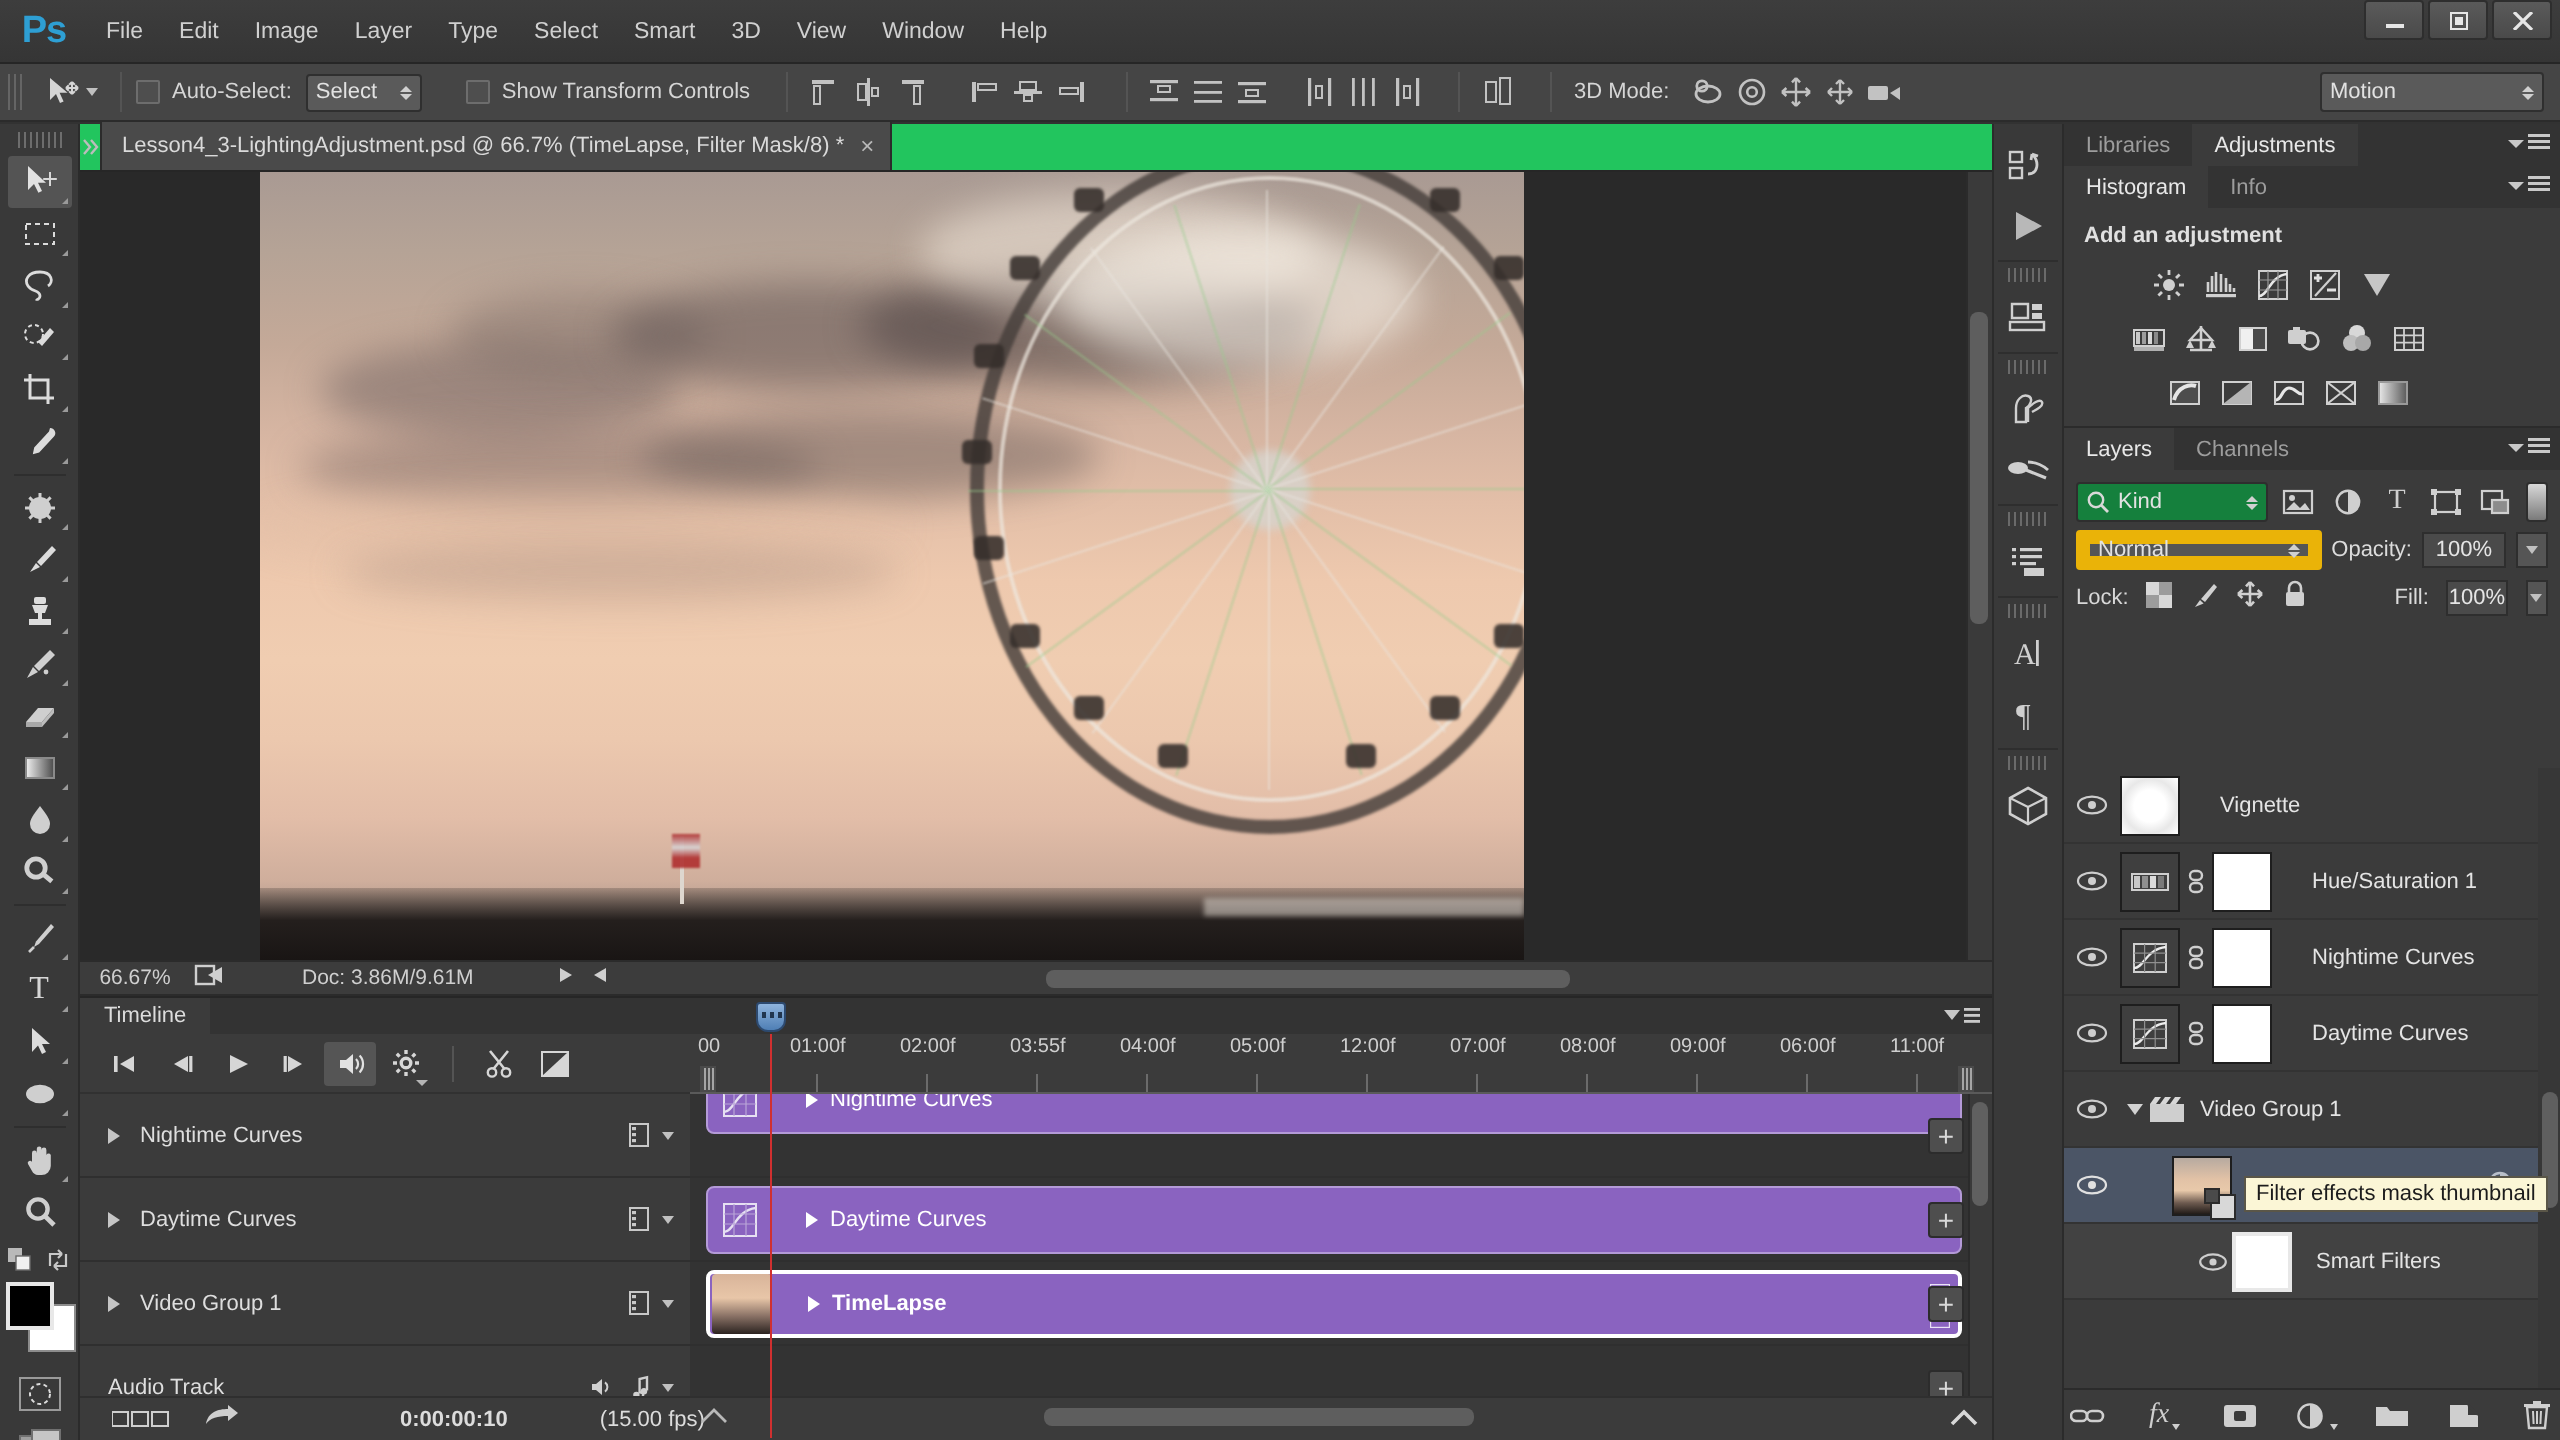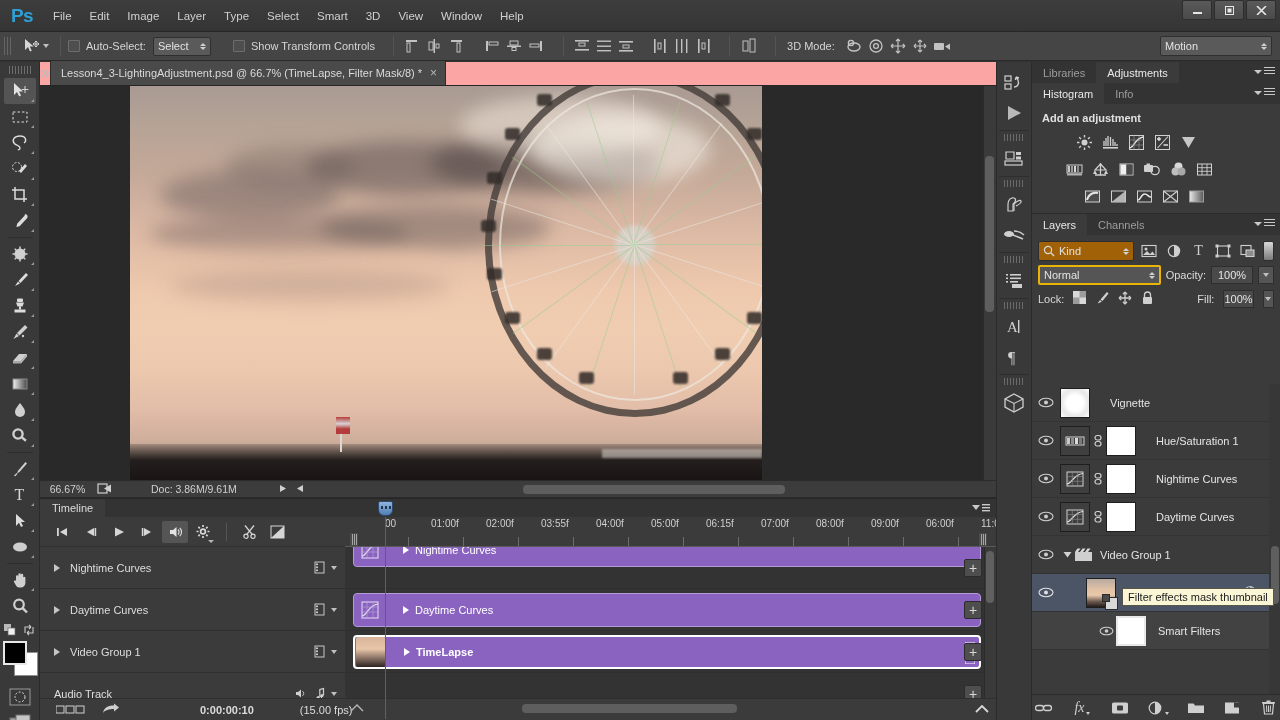--- a/index.html
+++ b/index.html
@@ -78,21 +78,21 @@
     display:flex;align-items:center;justify-content:center;
   }
   .tool.active { background:#545454; border-radius:2px; }
   .tool .tri { position:absolute; right:2px; bottom:2px; width:0;height:0;
     border-left:3px solid transparent;border-top:3px solid transparent;border-bottom:3px solid #9a9a9a;}
   .tb-div { width:26px;height:1px;background:#4d4d4d;margin:3px auto; border-bottom:1px solid #2e2e2e;}
 
   
   .tabstrip {
     position:absolute; top:62px; left:40px; width:956px; height:24px;
-    background:#fca5a5; border-bottom:1px solid #262626; display:flex; align-items:flex-end;
+    background:#22c55e; border-bottom:1px solid #262626; display:flex; align-items:flex-end;
   }
   .tabstrip .tsgrip { width:10px;height:24px;display:flex;align-items:center;justify-content:center;}
   .doctab {
     height:24px; background:#4a4a4a; display:flex; align-items:center; gap:8px;
     padding:0 8px 0 10px; border-right:1px solid #2b2b2b; border-left:1px solid #2b2b2b;
     font-size:11px; color:#dadada;
   }
   .tabclose { color:#b8b8b8; font-size:12px; line-height:1; }
 
   
@@ -152,21 +152,21 @@
   }
   .tl-tabrow{height:18px;background:#333;display:flex;align-items:flex-end;position:relative;}
   .tl-tab{height:18px;padding:0 12px;background:#3b3b3b;font-size:11px;color:#dcdcdc;
     display:flex;align-items:center;}
   .tl-menu{position:absolute;right:5px;top:4px;}
   .tl-toolrow{height:30px;display:flex;align-items:center;padding-left:10px;gap:2px;
     border-bottom:1px solid #313131;}
   .tbtn{width:26px;height:22px;display:flex;align-items:center;justify-content:center;}
   .tbtn.on{background:#555;border-radius:2px;}
   .tl-ruler{position:absolute;left:305px;right:0;top:18px;height:30px;}
-  .tl-ticklabels{position:relative;height:14px;font-size:10px;color:#cfcfcf;margin-left:36px;}
+  .tl-ticklabels{position:relative;height:14px;font-size:10px;color:#cfcfcf;}
   .tl-ticklabels span{position:absolute;top:1px;}
   .tl-tickline{position:relative;height:16px;border-bottom:1px solid #5a5a5a;}
   .tl-tickline i{position:absolute;bottom:0;width:1px;height:9px;background:#6b6b6b;}
   .tl-workbar-l,.tl-workbar-r{position:absolute;top:16px;width:8px;height:13px;background:#8c8c8c;
     border:1px solid #4a4a4a;
     background-image:repeating-linear-gradient(to right,#4a4a4a 0 1px,#a5a5a5 1px 2px);}
   .playhead{position:absolute;top:18px;left:345px;width:1px;height:202px;background:#d03030;z-index:22;}
   .playhead-knob{position:absolute;top:-16px;left:-7px;width:15px;height:15px;
     background:linear-gradient(#8fb4dd,#4f7fb5);border:1px solid #2d4a70;border-radius:2px 2px 6px 6px;}
   .playhead-knob b{position:absolute;left:2px;top:4px;width:11px;height:3px;
@@ -221,25 +221,25 @@
   .hamb{width:11px;height:9px;background:repeating-linear-gradient(to bottom,#c9c9c9 0 1.5px,transparent 1.5px 3px);}
   .tri-sm{width:0;height:0;border-left:4px solid transparent;border-right:4px solid transparent;border-top:4px solid #c9c9c9;}
 
   .adjpanel{background:#3b3b3b;padding:8px 0 6px 0;border-bottom:1px solid #2b2b2b;}
   .adjtitle{font-size:11px;font-weight:bold;color:#e0e0e0;padding:0 0 7px 10px;}
   .adjrow{display:flex;gap:2px;padding-left:40px;}
   .adjbtn{width:24px;height:22px;display:flex;align-items:center;justify-content:center;}
 
   .layerhead{background:#3b3b3b;padding:4px 6px 0 6px;}
   .lh-row{display:flex;align-items:center;gap:5px;height:24px;}
-  .kindsel{flex:0 0 auto;width:96px;height:20px;background:#a16207;border:1px solid #2e2e2e;border-radius:2px;
+  .kindsel{flex:0 0 auto;width:96px;height:20px;background:#15803d;border:1px solid #2e2e2e;border-radius:2px;
     display:flex;align-items:center;padding:0 4px;gap:9px;justify-content:space-between;color:#e2e2e2;font-size:11px;}
   .filt-ico{width:22px;height:20px;display:flex;align-items:center;justify-content:center;}
   .togl{width:12px;height:20px;background:linear-gradient(#d8d8d8,#7a7a7a);border:1px solid #2e2e2e;border-radius:2px;}
-  .blendsel{flex:1 1 auto;height:20px;background:#555;border:2px solid #eab308;border-radius:2px;
+  .blendsel{flex:1 1 auto;height:20px;background:#555;border:7px solid #eab308;border-radius:2px;
     display:flex;align-items:center;padding:0 4px;justify-content:space-between;color:#e2e2e2;font-size:11px;}
   .numfield{width:42px;height:18px;background:#4a4a4a;border:1px solid #2e2e2e;color:#e5e5e5;font-size:11px;
     display:flex;align-items:center;justify-content:center;}
   .numdrop{width:16px;height:18px;background:#555;border:1px solid #2e2e2e;display:flex;align-items:center;justify-content:center;}
   .lock-row{display:flex;align-items:center;gap:9px;height:23px;font-size:11px;color:#d8d8d8;}
 
   .layerlist{position:absolute;top:322px;left:0;width:248px;height:345px;background:#3b3b3b;overflow:hidden;}
   .lrow{height:38px;display:flex;align-items:center;border-bottom:1px solid #333;position:relative;background:#3b3b3b;}
   .lrow.sel{background:#4b5566;}
   .lrow.sub{height:38px;background:#424242;}
@@ -797,21 +797,21 @@
     </div>
 
     <div class="tl-ruler">
       <div class="tl-ticklabels">
         <span style="left:4px">00</span>
         <span style="left:50px">01:00f</span>
         <span style="left:105px">02:00f</span>
         <span style="left:160px">03:55f</span>
         <span style="left:215px">04:00f</span>
         <span style="left:270px">05:00f</span>
-        <span style="left:325px">06:15f</span>
+        <span style="left:325px">12:00f</span>
         <span style="left:380px">07:00f</span>
         <span style="left:435px">08:00f</span>
         <span style="left:490px">09:00f</span>
         <span style="left:545px">06:00f</span>
         <span style="left:600px">11:00f</span>
       </div>
       <div class="tl-tickline">
         <i style="left:8px"></i>
           <i style="left:63px"></i>
           <i style="left:118px"></i>

